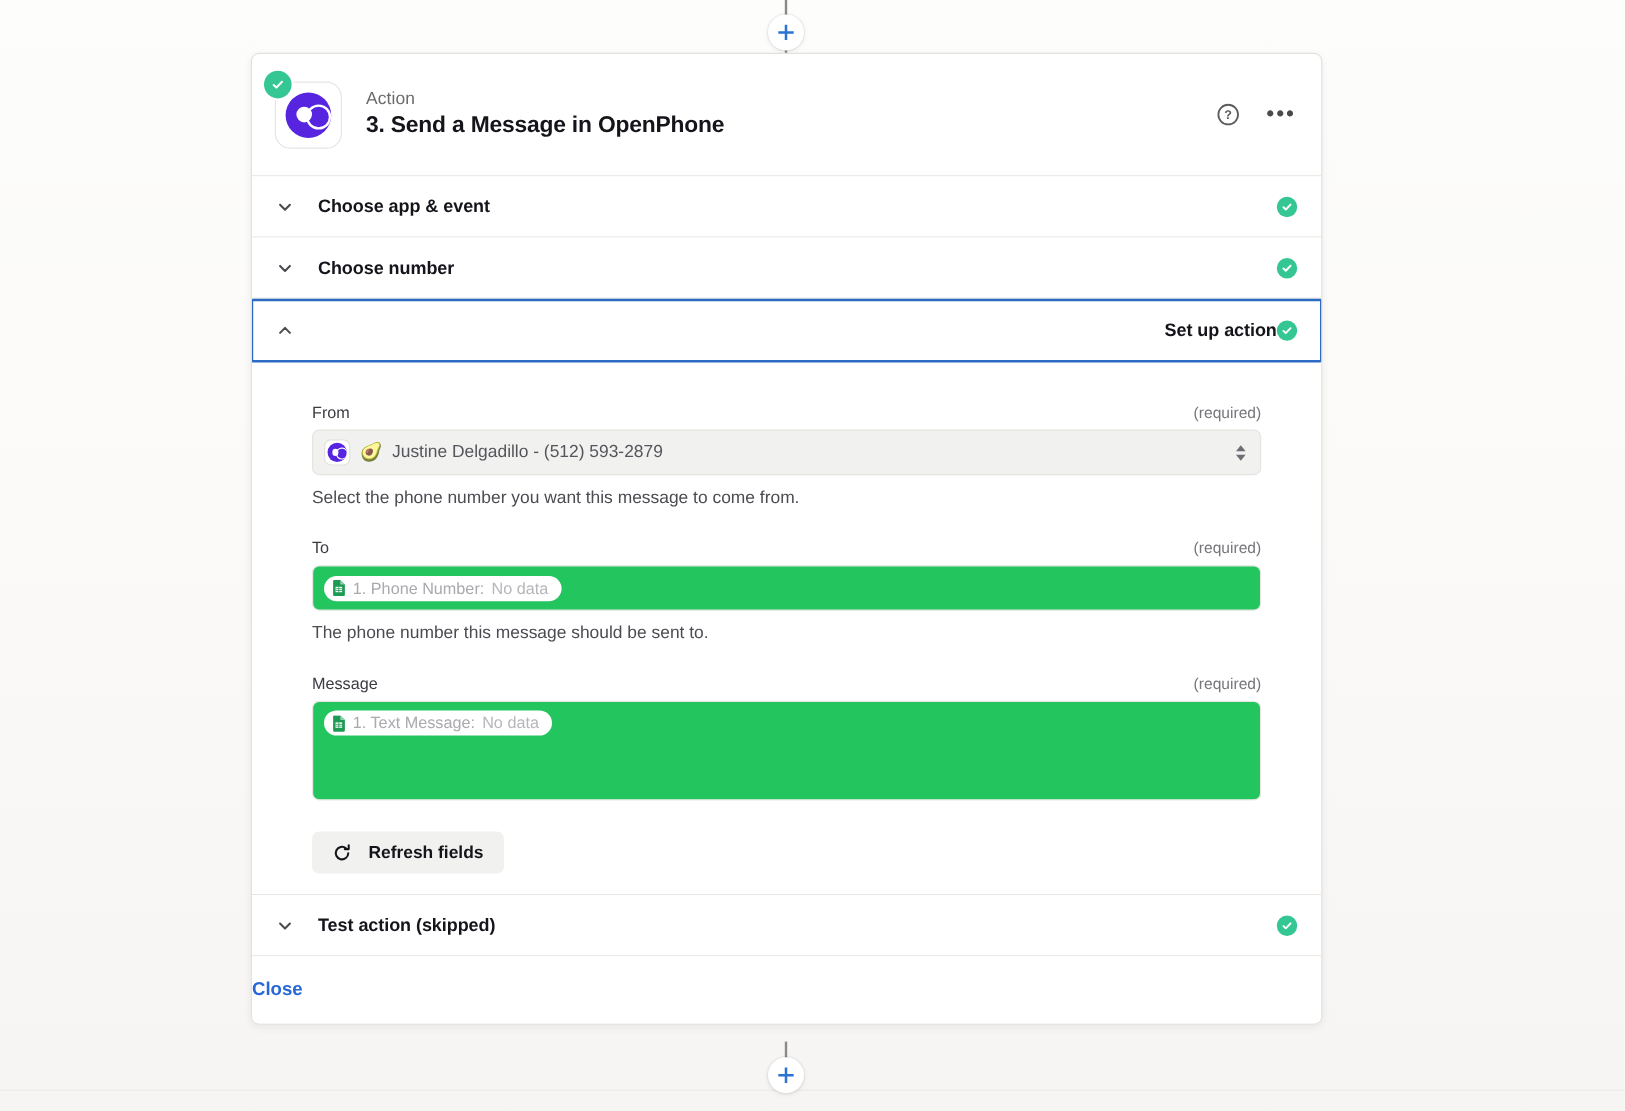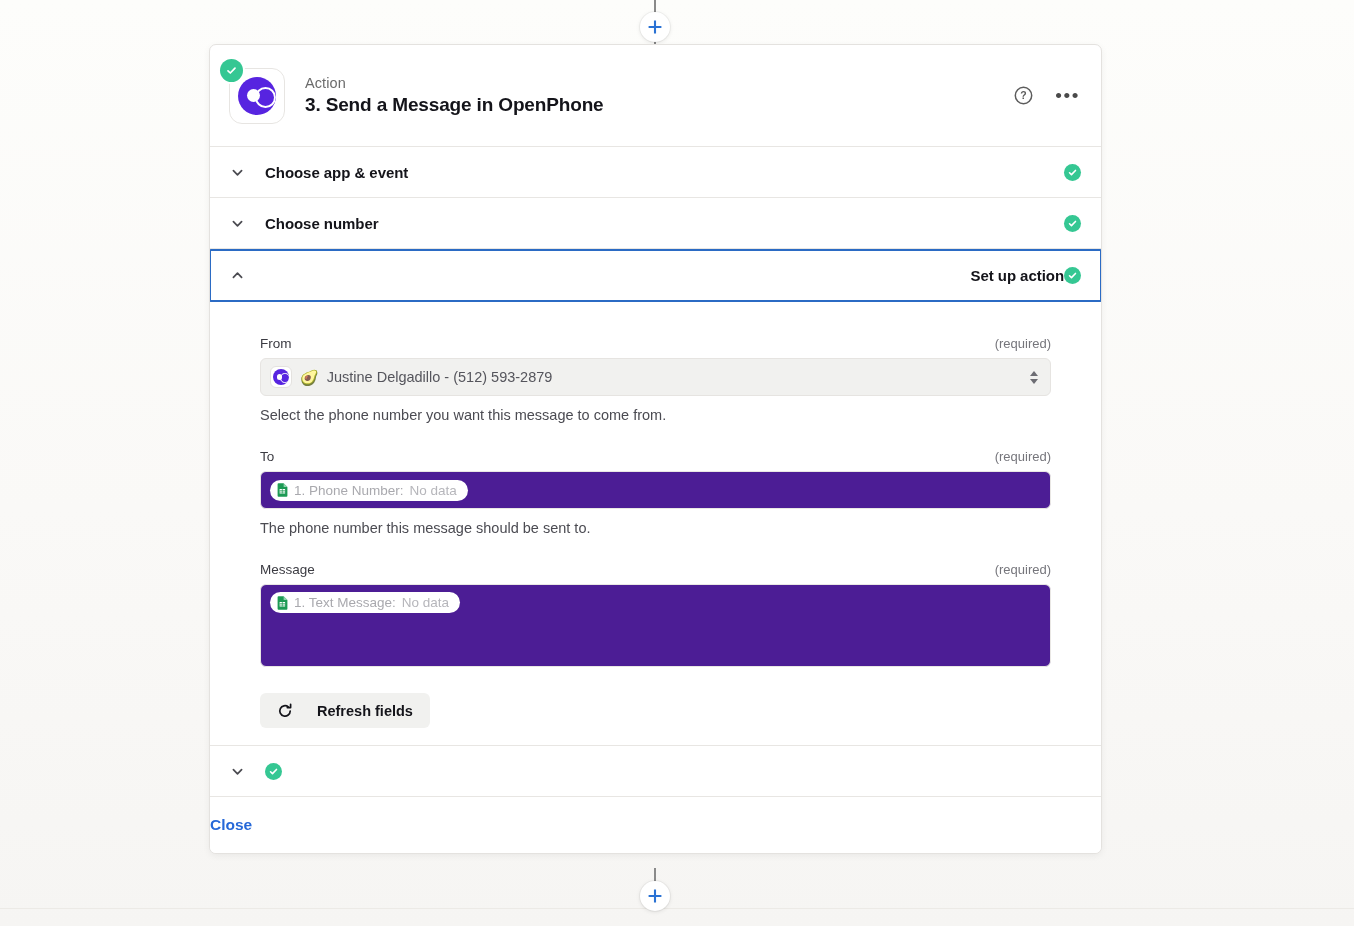--- a/index.html
+++ b/index.html
@@ -282,21 +282,21 @@
   .stepper i.down { border-top: 5px solid #6d6d73; }
 
   .help-text {
     font-size: 14.5px;
     color: #4b4b52;
     margin-top: 11px;
     margin-bottom: 26px;
   }
 
   .token-field {
-    background: #4c1d95;
+    background: #22c55e;
     border: 1px solid #e9e7e4;
     border-radius: 6px;
     padding: 7px 9px;
     display: flex;
     align-items: flex-start;
     flex-wrap: wrap;
     cursor: text;
   }
   .token-field.single { min-height: 38px; align-items: center; }
   .token-field.multi  { min-height: 83px; align-items: flex-start; }
@@ -317,21 +317,21 @@
 
   .refresh-btn {
     margin-top: 26px;
     height: 35px;
     padding: 0 17px;
     background: #f1f1ef;
     border: none;
     border-radius: 6px;
     display: inline-flex;
     align-items: center;
-    gap: 24px;
+    gap: 14px;
     font-family: inherit;
     font-size: 14.5px;
     font-weight: bold;
     color: #14141a;
     cursor: pointer;
   }
 
   
   .card-footer {
     height: 56px;
@@ -510,20 +510,21 @@
       <span>Refresh fields</span>
     </button>
   </div>
 
   <div class="acc-row">
     <span class="chev">
       <svg width="15" height="15" viewBox="0 0 15 15">
           <path d="M3.4 5.6 L7.5 9.8 L11.6 5.6" fill="none" stroke="#4a4a50" stroke-width="1.7" stroke-linecap="round" stroke-linejoin="round"></path>
         </svg>
     </span>
+    <span class="acc-title">Test action (skipped)</span>
     <span class="acc-check">
       <svg width="11" height="11" viewBox="0 0 13 13">
           <path d="M3 6.8 L5.3 9 L10 4.1" fill="none" stroke="#fff" stroke-width="1.9" stroke-linecap="round" stroke-linejoin="round"></path>
         </svg>
     </span>
   </div>
 
   <div class="card-footer">
     <button class="close-link">Close</button>
   </div>

